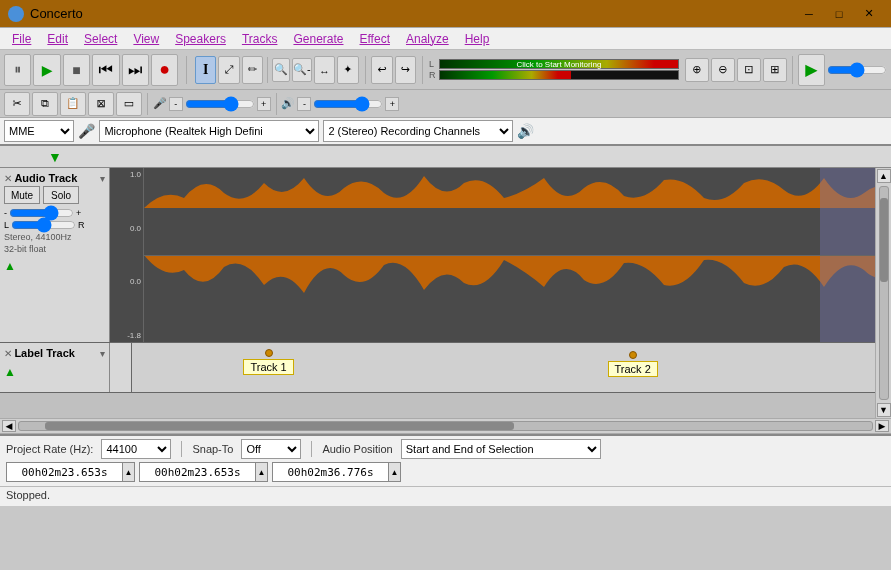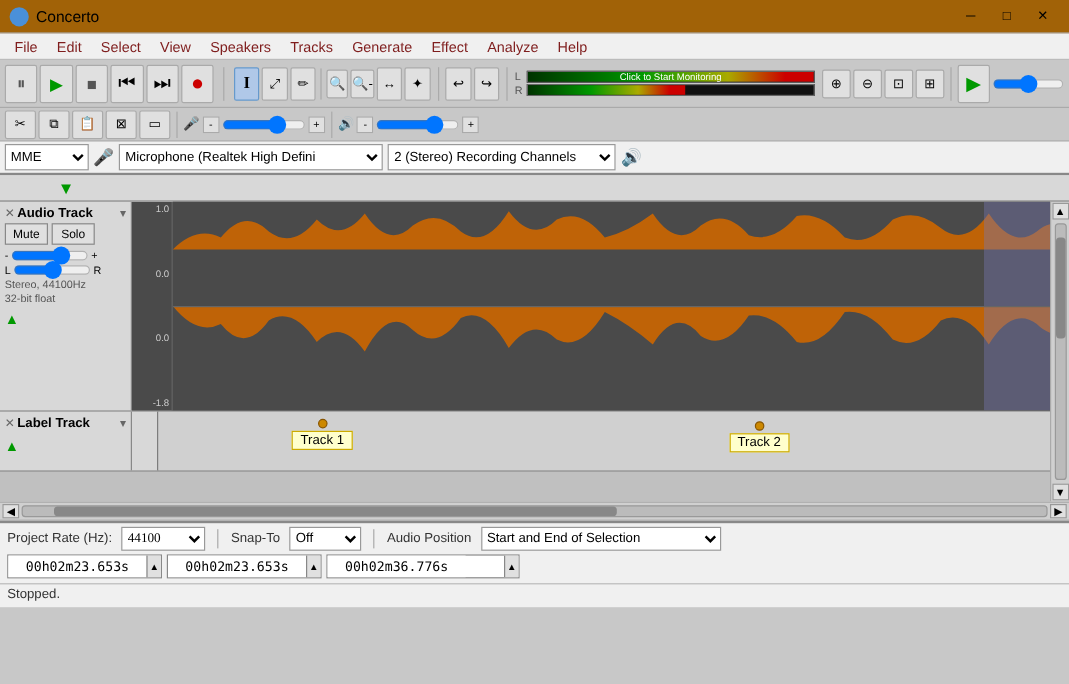--- a/index.html
+++ b/index.html
@@ -7,21 +7,21 @@
 
     
     #title-bar { background: #a16207; height: 28px; display: flex; align-items: center; padding: 0 8px; border-bottom: 1px solid #aaa; }
     #title-bar .app-icon { width: 16px; height: 16px; background: #4a90d9; border-radius: 50%; margin-right: 6px; flex-shrink: 0; }
     #title-bar .title-text { flex: 1; font-size: 13px; color: #000; }
     #title-bar .win-controls { display: flex; gap: 2px; }
     #title-bar .win-btn { width: 28px; height: 18px; border: none; background: transparent; cursor: pointer; font-size: 11px; display: flex; align-items: center; justify-content: center; }
 
     
     #menu-bar { background: #f0f0f0; height: 22px; display: flex; align-items: center; padding: 0 4px; border-bottom: 1px solid #bbb; }
-    .menu-item { padding: 2px 8px; cursor: pointer; font-size: 12px; color: #7f1d1d; }
+    .menu-item { padding: 2px 8px; cursor: pointer; font-size: 12px; color: #a21caf; text-decoration: underline; }
 
     
     #transport-bar { display: flex; align-items: center; padding: 3px 4px; gap: 2px; border-bottom: 1px solid #aaa; }
     .transport-btn { width: 36px; height: 32px; border: 1px solid #aaa; background: #e0e0e0; cursor: pointer; display: flex; align-items: center; justify-content: center; font-size: 14px; border-radius: 2px; }
     .transport-btn.record { color: #cc0000; }
     .tool-btn { width: 28px; height: 28px; border: 1px solid #aaa; background: #e0e0e0; cursor: pointer; display: flex; align-items: center; justify-content: center; font-size: 11px; border-radius: 2px; }
     .tool-btn.active { background: #b0c8e8; border-color: #6699cc; }
 
     
     #device-bar { display: flex; align-items: center; padding: 2px 4px; gap: 4px; background: #f0f0f0; border-bottom: 2px solid #888; }
@@ -286,21 +286,21 @@
   <div style="flex:1;height:10px;background:#bbb;border:1px solid #999;border-radius:3px;margin:0 2px;position:relative;">
     <div style="position:absolute;left:3%;width:55%;height:100%;background:#888;border-radius:3px;"></div>
   </div>
   <button style="width:14px;height:12px;border:1px solid #999;background:#e0e0e0;cursor:pointer;font-size:9px;display:flex;align-items:center;justify-content:center;">▶</button>
 </div>
 
 <div style="background:#f0f0f0;border-top:2px solid #888;padding:3px 6px;display:flex;flex-direction:column;gap:3px;height:52px;">
 
   <div style="display:flex;align-items:center;gap:8px;">
     <span style="font-size:11px;color:#333;">Project Rate (Hz):</span>
-    <select style="height:20px;font-size:11px;border:1px solid #999;background:white;width:70px;font-family:Liberation Serif, serif;">
+    <select style="height:20px;font-size:11px;border:1px solid #999;background:white;width:70px;">
       <option>44100</option>
       <option>48000</option>
       <option>22050</option>
     </select>
 
     <span style="width:1px;height:16px;background:#aaa;margin:0 2px;"></span>
 
     <span style="font-size:11px;color:#333;">Snap-To</span>
     <select style="height:20px;font-size:11px;border:1px solid #999;background:white;width:60px;">
       <option>Off</option>
@@ -323,21 +323,21 @@
     <div style="display:flex;align-items:center;border:1px solid #888;background:white;height:20px;">
       <input type="text" value="00h02m23.653s" style="width: 115px; height: 18px; border: none; background: white; font-size: 11px; text-align: center; outline: none; font-family: monospace;">
       <button style="width:12px;height:18px;border:none;border-left:1px solid #888;background:#e0e0e0;cursor:pointer;font-size:8px;">▲</button>
     </div>
 
     <div style="display:flex;align-items:center;border:1px solid #888;background:white;height:20px;">
       <input type="text" value="00h02m23.653s" style="width: 115px; height: 18px; border: none; background: white; font-size: 11px; text-align: center; outline: none; font-family: monospace;">
       <button style="width:12px;height:18px;border:none;border-left:1px solid #888;background:#e0e0e0;cursor:pointer;font-size:8px;">▲</button>
     </div>
 
-    <div style="display:flex;align-items:center;border:1px solid #888;background:white;height:20px;gap:32px;">
+    <div style="display:flex;align-items:center;border:1px solid #888;background:white;height:20px;">
       <input type="text" value="00h02m36.776s" style="width: 115px; height: 18px; border: none; background: white; font-size: 11px; text-align: center; outline: none; font-family: monospace;">
       <button style="width:12px;height:18px;border:none;border-left:1px solid #888;background:#e0e0e0;cursor:pointer;font-size:8px;">▲</button>
     </div>
   </div>
 </div>
 
 <div id="status-bar">
   <span>Stopped.</span>
 </div>
 

